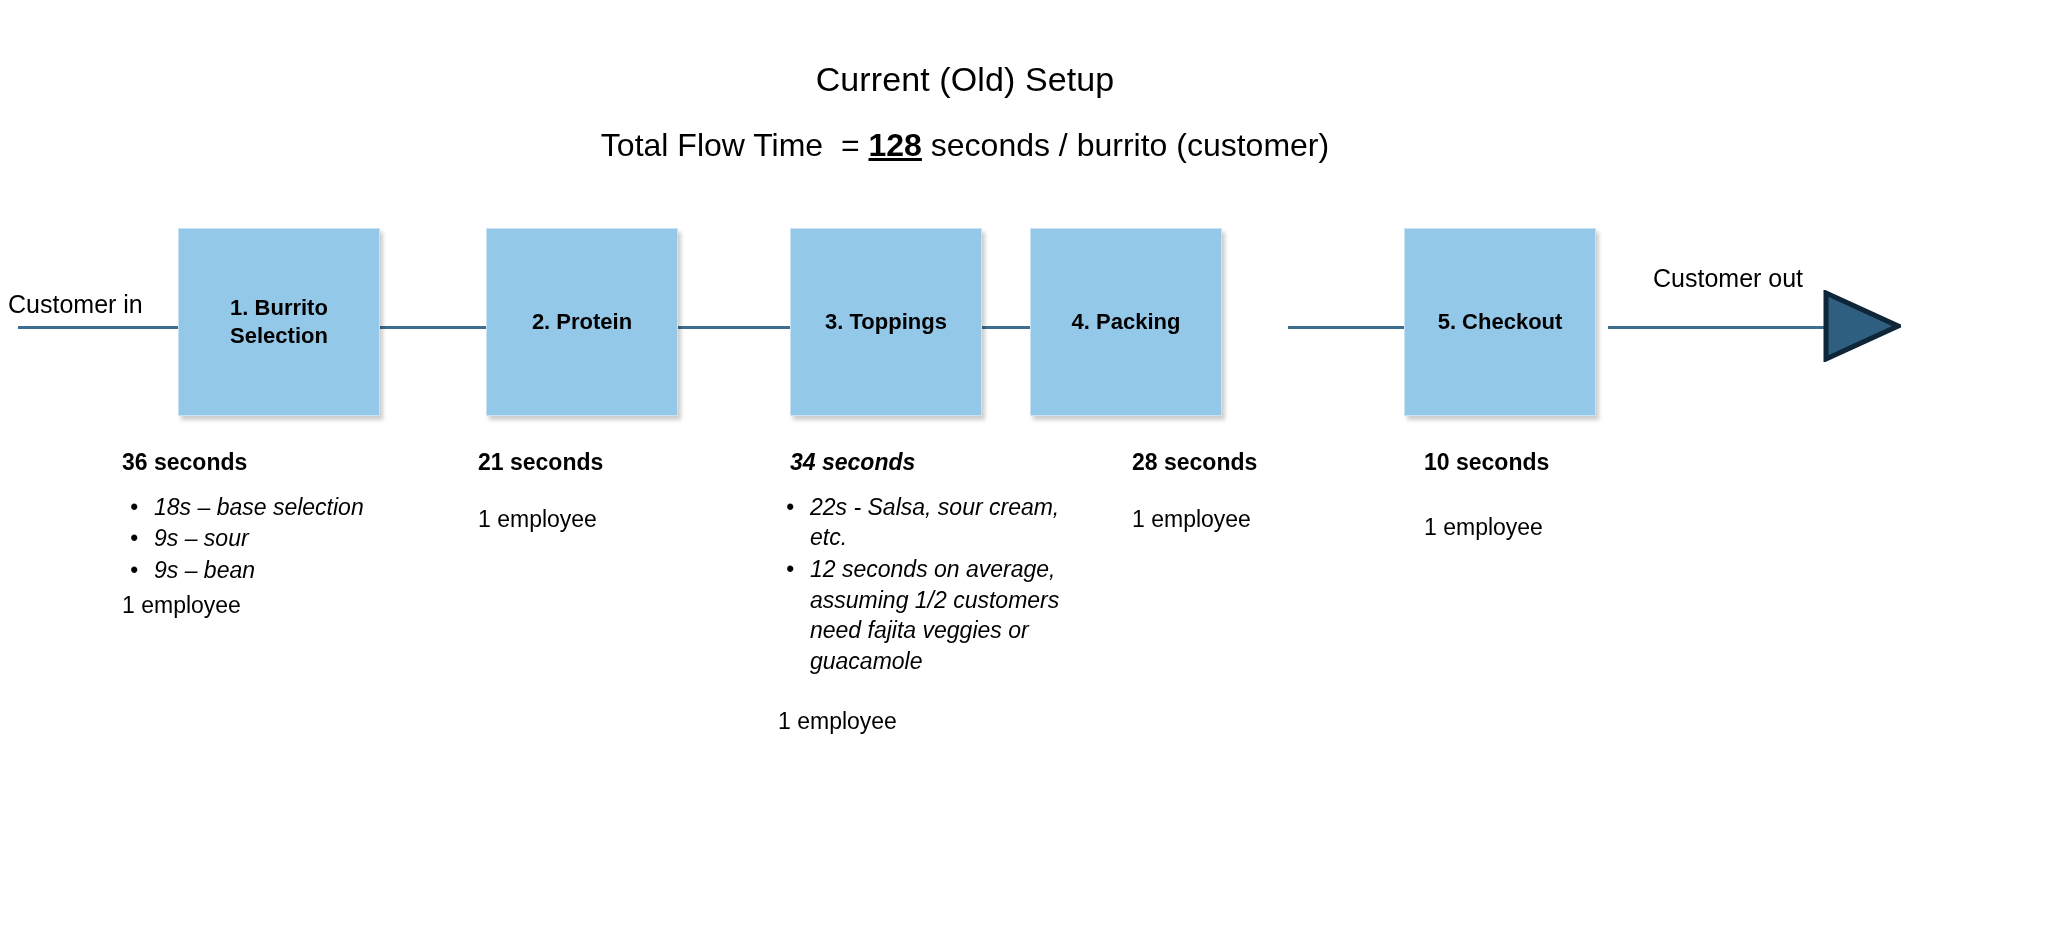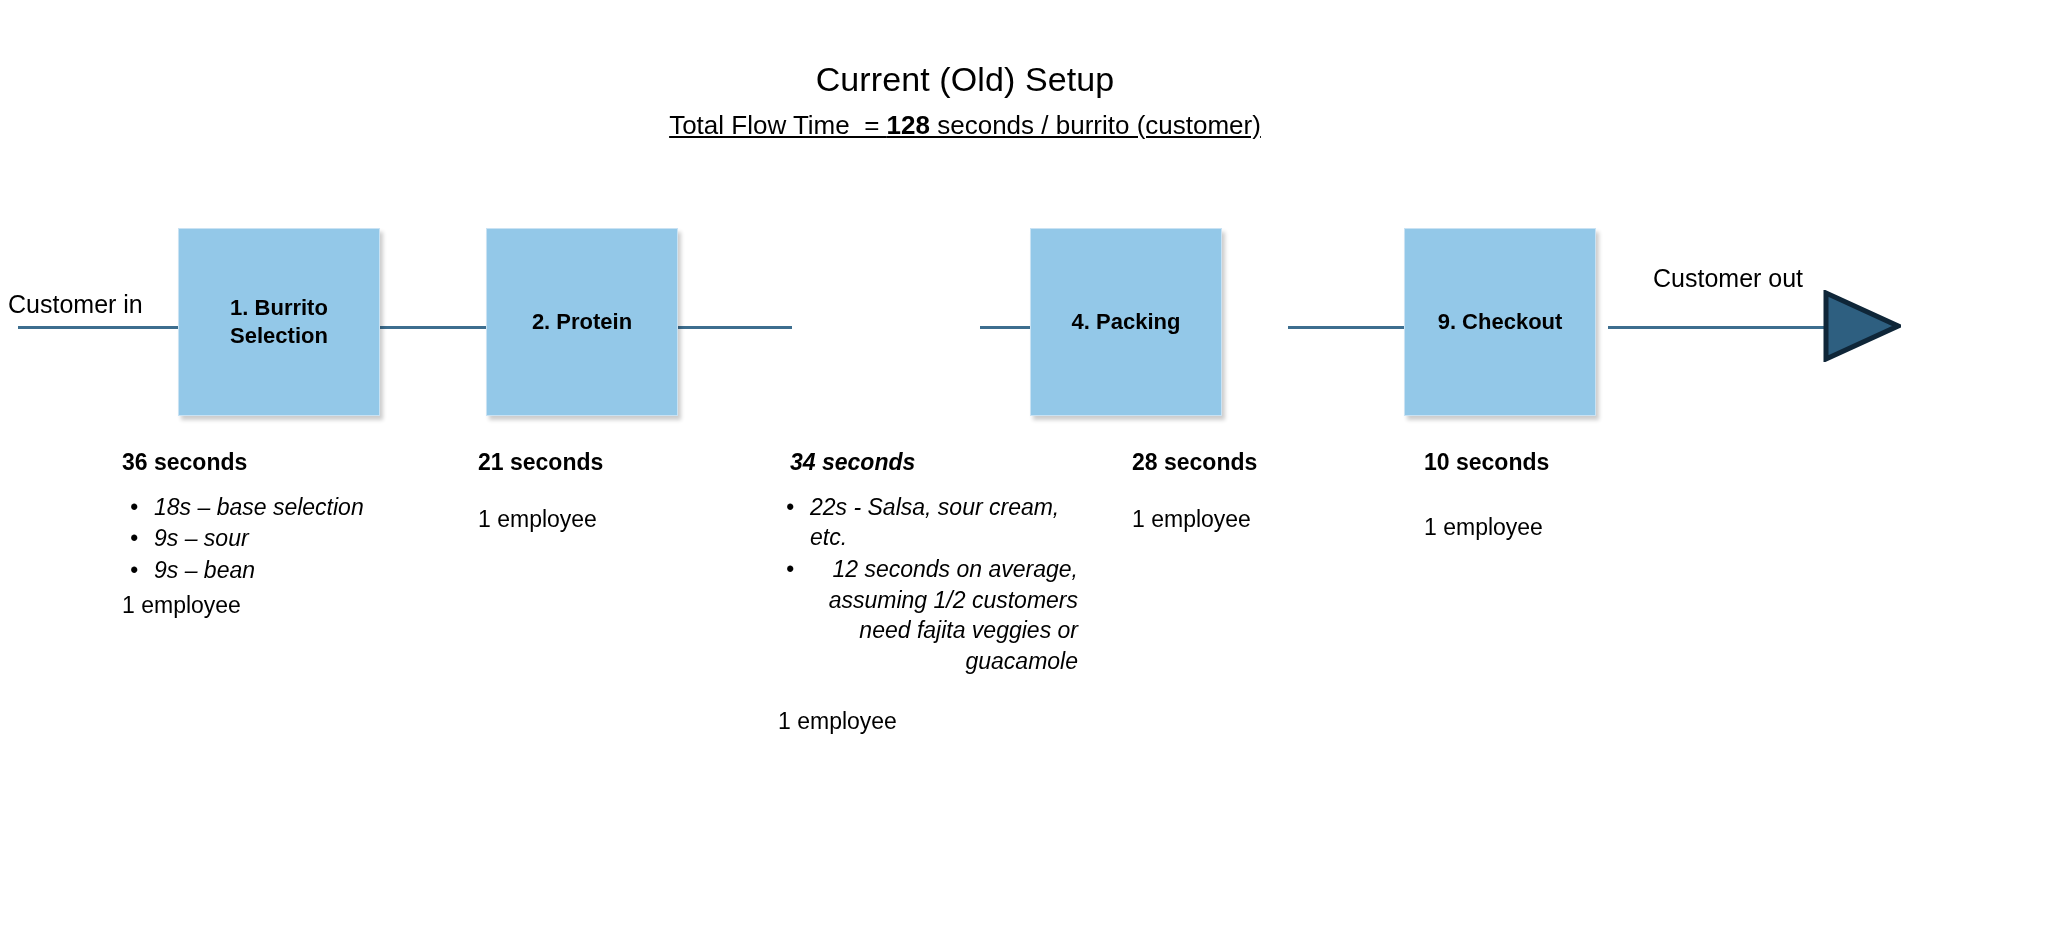--- a/index.html
+++ b/index.html
@@ -22,25 +22,24 @@
     width: 1930px;
     text-align: center;
   }
   #diagram-title {
     font-size: 34px;
     font-weight: normal;
     line-height: 1.25;
     letter-spacing: 0.1px;
   }
   #flow-time-line {
-    font-size: 26px;
+    font-size: 32px;
     line-height: 1.3;
-    margin-top: 8px;
+    margin-top: 24px;
     white-space: pre;
-    text-decoration: underline;
   }
   #flow-time-value {
     font-weight: bold;
     text-decoration: underline;
   }
 
   
   #flow-row {
     position: absolute;
     left: 0; top: 228px;
@@ -153,25 +152,28 @@
   <div class="conn-line" style="left:980px; width:116px;"></div>
   <div class="conn-line" style="left:1288px;width:118px;"></div>
   <div class="conn-line" style="left:1608px;width:230px;"></div>
 
   <div class="proc-box" style="left:178px; width:202px;">
     <span class="proc-box-label">1. Burrito Selection</span>
   </div>
   <div class="proc-box" style="left:486px; width:192px;">
     <span class="proc-box-label">2. Protein</span>
   </div>
+  <div class="proc-box" style="left:790px; width:192px;">
+    <span class="proc-box-label">3. Toppings</span>
+  </div>
   <div class="proc-box" style="left:1030px;width:192px;">
     <span class="proc-box-label">4. Packing</span>
   </div>
   <div class="proc-box" style="left:1404px;width:192px;">
-    <span class="proc-box-label">9. Checkout</span>
+    <span class="proc-box-label">5. Checkout</span>
   </div>
 
   <div id="customer-out-label">Customer out</div>
 
   <span id="arrow-head">
     <svg width="78" height="72" viewBox="0 0 78 72" xmlns="http://www.w3.org/2000/svg">
       <polygon points="3,3 75,36 3,69" fill="#2e5f80" stroke="#0f2638" stroke-width="5" stroke-linejoin="miter"></polygon>
     </svg>
   </span>
 </div>
@@ -190,21 +192,21 @@
 
   <div class="ann-col" style="left:478px; width:230px;">
     <div class="ann-heading">21 seconds</div>
     <div class="ann-plain gap-above">1 employee</div>
   </div>
 
   <div class="ann-col" style="left:778px; width:340px;">
     <div class="ann-heading" style="margin-left:12px;font-style:italic;">34 seconds</div>
     <ul class="ann-bullets">
       <li style="width:322px;">22s - Salsa, sour cream, etc.</li>
-      <li style="width:300px;text-align:right;">12 seconds on average, assuming 1/2 customers need fajita veggies or guacamole</li>
+      <li style="width:300px;">12 seconds on average, assuming 1/2 customers need fajita veggies or guacamole</li>
     </ul>
     <div class="ann-plain" style="margin-top:30px;">1 employee</div>
   </div>
 
   <div class="ann-col" style="left:1132px; width:230px;">
     <div class="ann-heading">28 seconds</div>
     <div class="ann-plain gap-above">1 employee</div>
   </div>
 
   <div class="ann-col" style="left:1424px; width:330px;">

